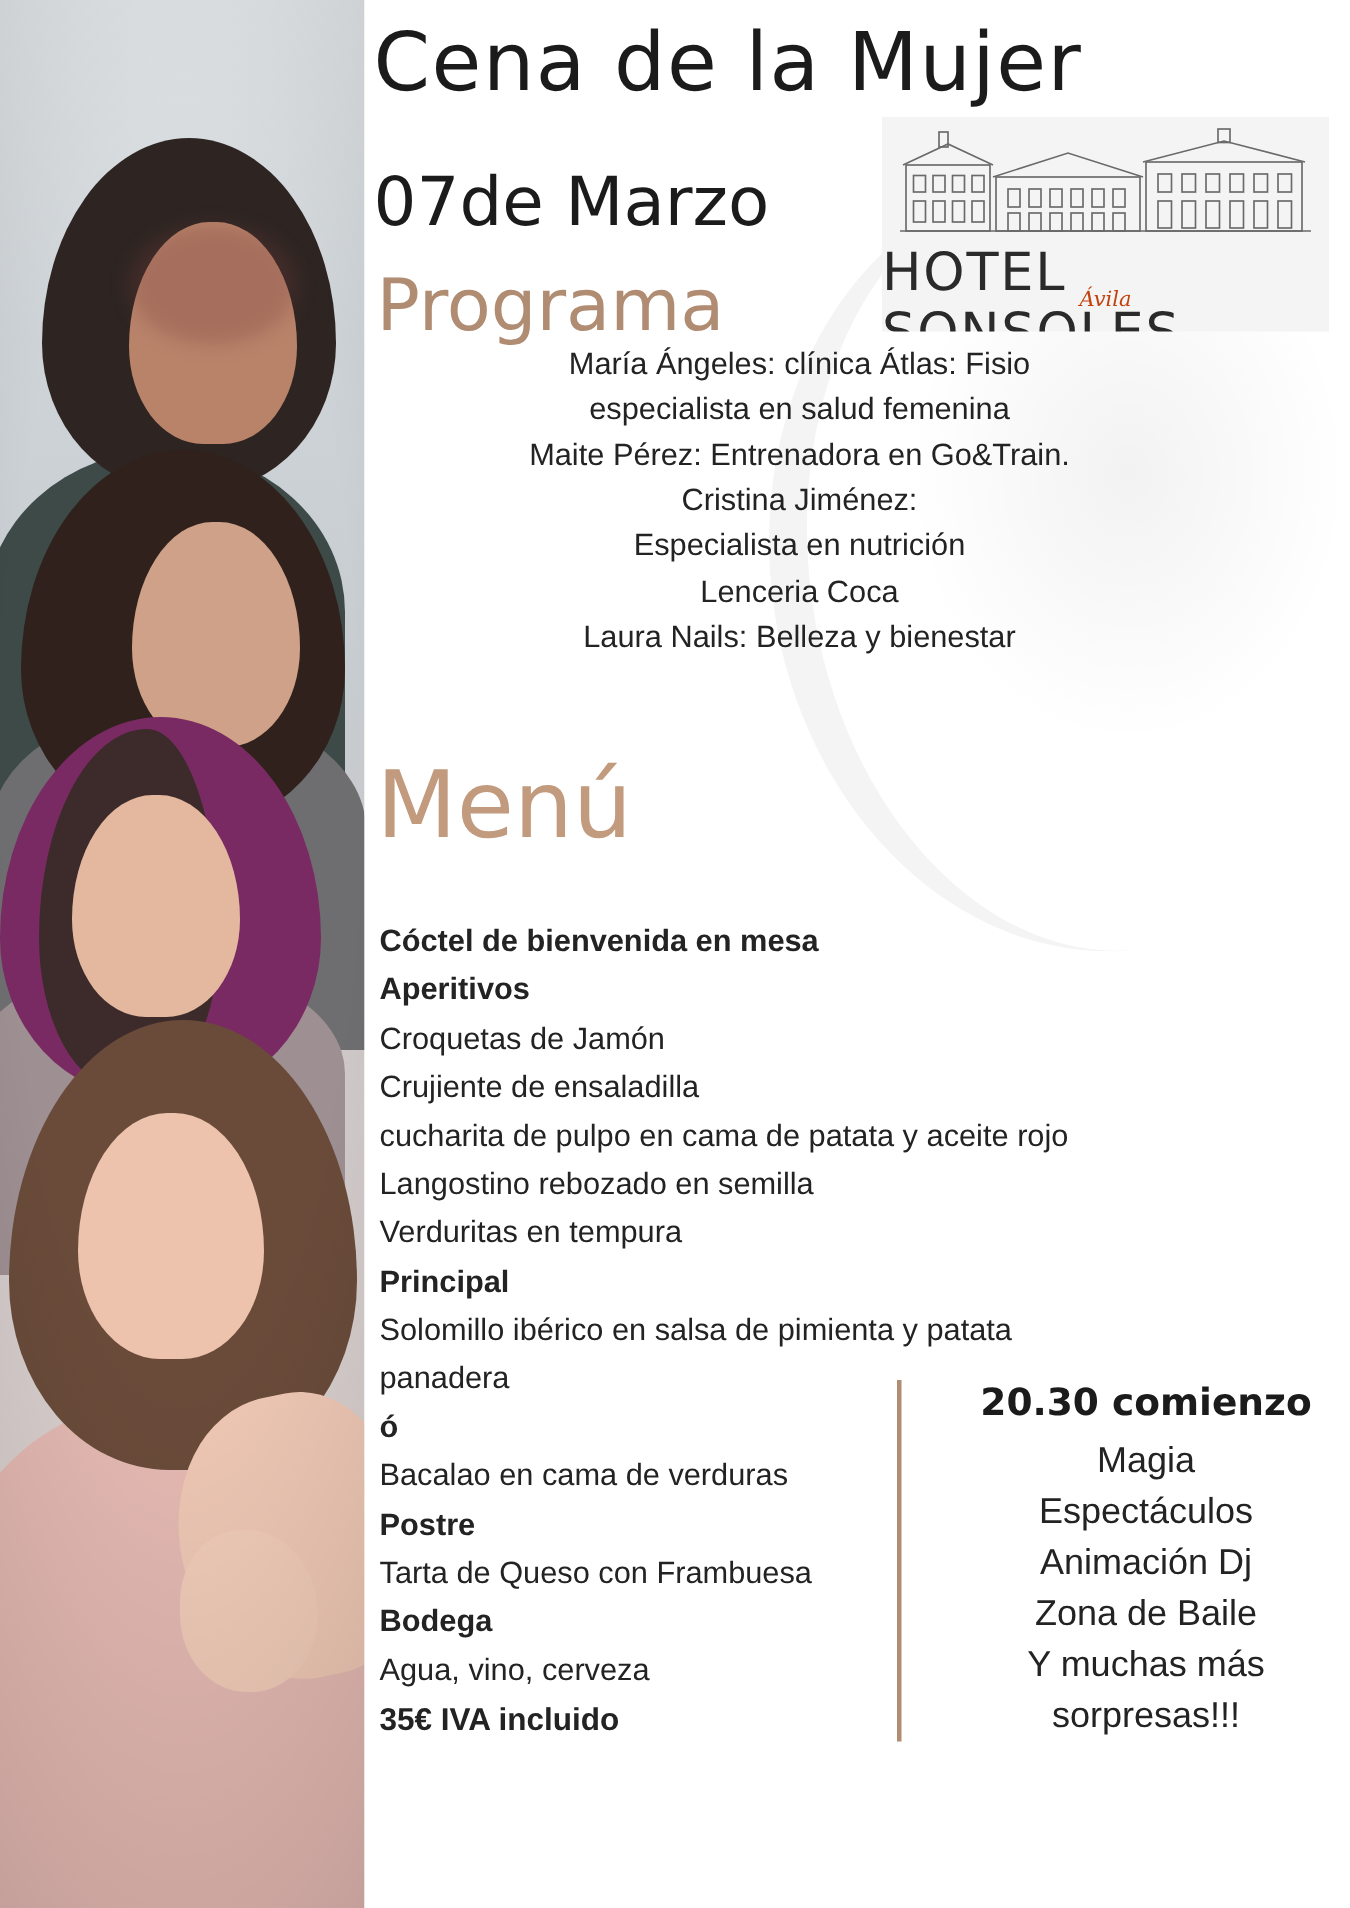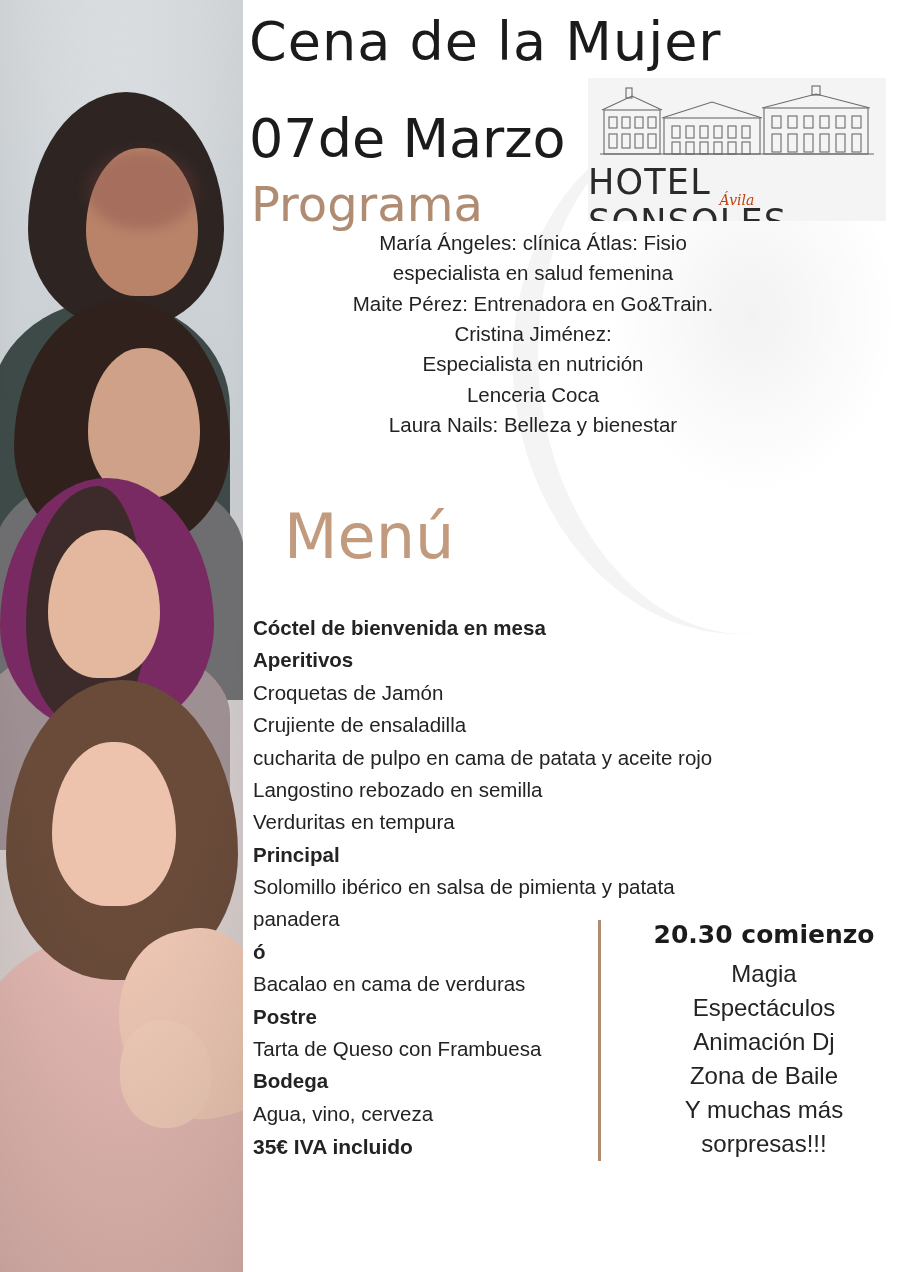--- a/index.html
+++ b/index.html
@@ -120,21 +120,21 @@
     line-height: 1.04;
     letter-spacing: 1px;
     color: #1b1b1b;
     font-weight: 400;
     font-family: "DejaVu Sans", sans-serif;
   }
   .date {
     position: absolute;
     left: 6px;
     top: 112px;
-    font-size: 54px;
+    font-size: 45px;
     line-height: 1;
     color: #1b1b1b;
     font-weight: 400;
     font-family: "DejaVu Sans", sans-serif;
   }
 
   .logo {
     position: absolute;
     left: 345px;
     top: 78px;
@@ -193,21 +193,20 @@
   }
   .program-list div { white-space: nowrap; }
 
   .h-menu {
     position: absolute;
     left: 8px;
     top: 500px;
     font-size: 62px;
     color: #c29a7e;
     font-family: "DejaVu Sans", sans-serif;
-    margin-left: 33px;
   }
 
   .menu-list {
     position: absolute;
     left: 10px;
     top: 612px;
     width: 520px;
     font-size: 20.5px;
     line-height: 1.58;
     color: #232323;

